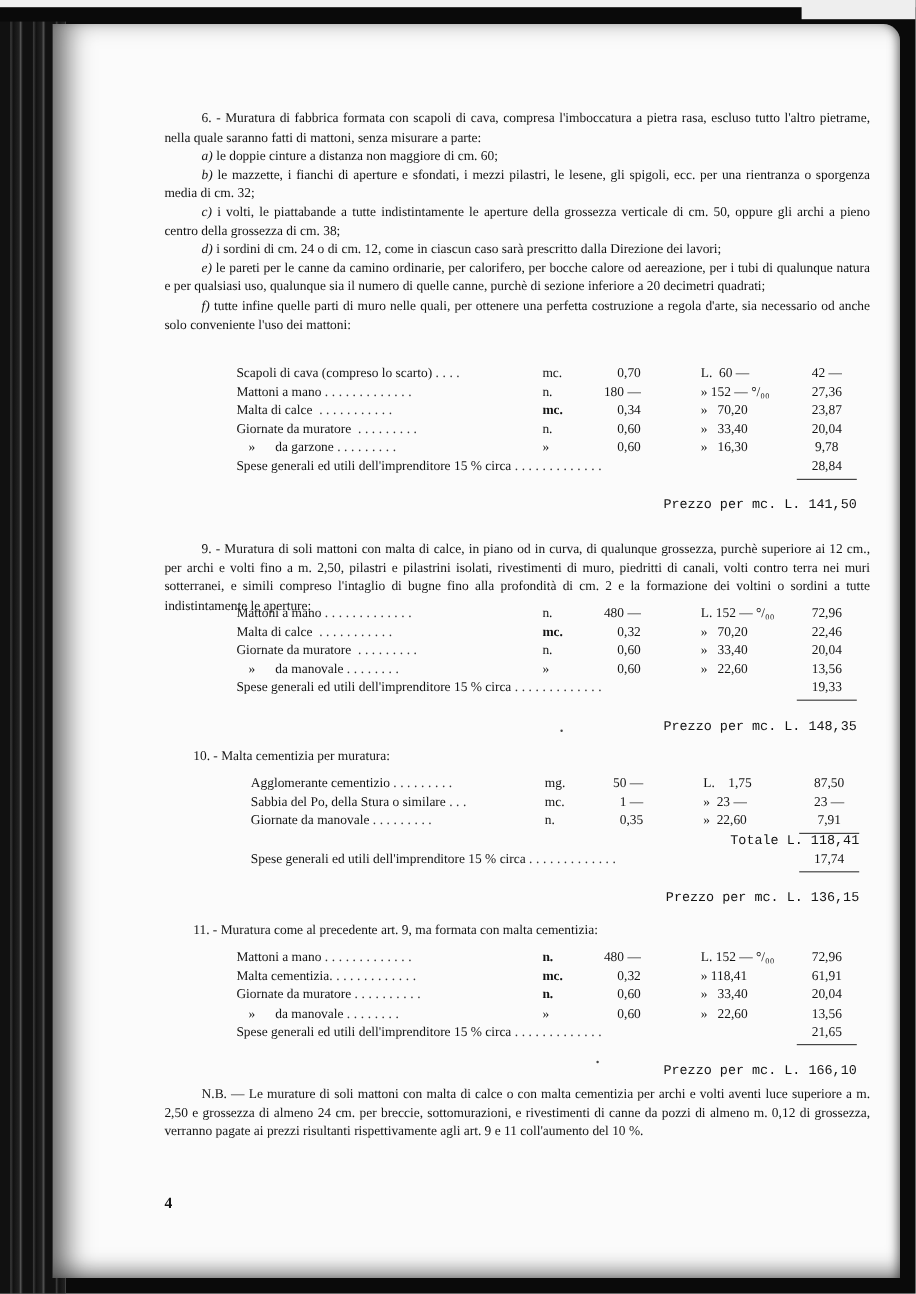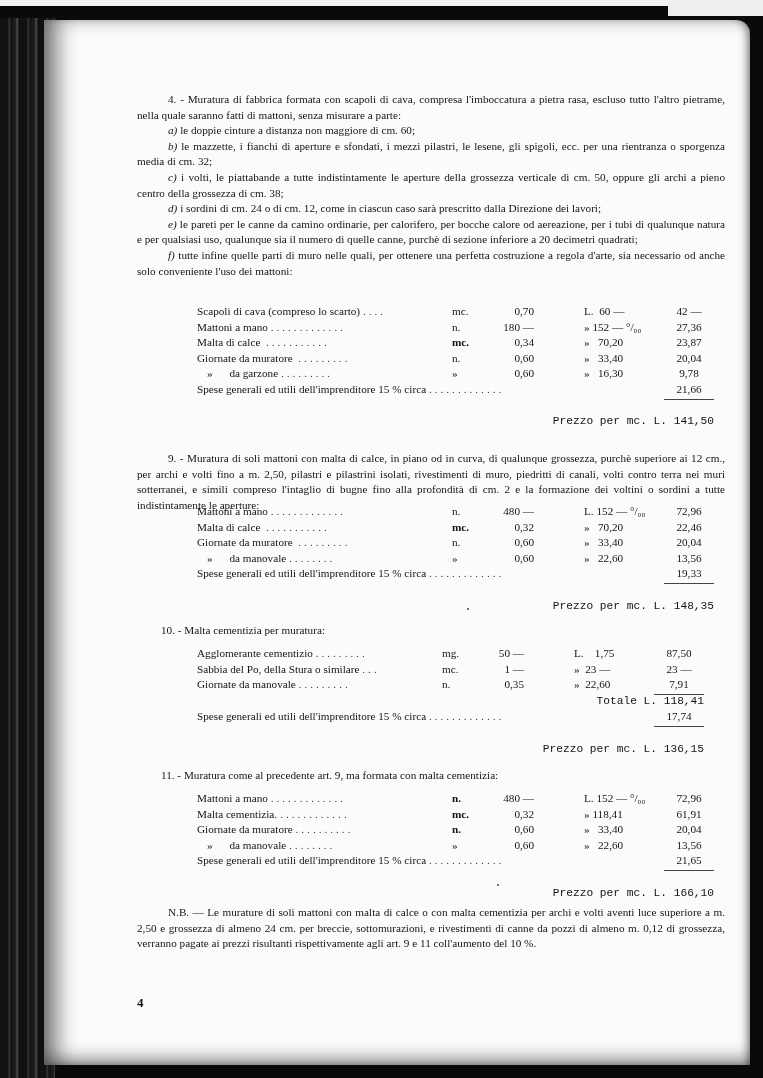--- a/index.html
+++ b/index.html
@@ -33,21 +33,21 @@
 </style>
 </head>
 <body>
 
 <div class="topbar-light"></div>
 <div class="topbar-right"></div>
 <div class="spine"></div>
 <div class="page"></div>
 
 <div class="content">
-  <p class="ind">4. - Muratura di fabbrica formata con scapoli di cava, compresa l'imboccatura a pietra rasa, escluso tutto l'altro pietrame, nella quale saranno fatti di mattoni, senza misurare a parte:</p>
+  <p class="ind">6. - Muratura di fabbrica formata con scapoli di cava, compresa l'imboccatura a pietra rasa, escluso tutto l'altro pietrame, nella quale saranno fatti di mattoni, senza misurare a parte:</p>
   <p class="sub"><i>a)</i> <span>le doppie cinture a distanza non maggiore di cm. 60;</span></p>
   <p class="sub"><i>b)</i> <span>le mazzette, i fianchi di aperture e sfondati, i mezzi pilastri, le lesene, gli spigoli, ecc. per una rientranza o sporgenza media di cm. 32;</span></p>
   <p class="sub"><i>c)</i> <span>i volti, le piattabande a tutte indistintamente le aperture della grossezza verticale di cm. 50, oppure gli archi a pieno centro della grossezza di cm. 38;</span></p>
   <p class="sub"><i>d)</i> <span>i sordini di cm. 24 o di cm. 12, come in ciascun caso sarà prescritto dalla Direzione dei lavori;</span></p>
   <p class="sub"><i>e)</i> <span>le pareti per le canne da camino ordinarie, per calorifero, per bocche calore od aereazione, per i tubi di qualunque natura e per qualsiasi uso, qualunque sia il numero di quelle canne, purchè di sezione inferiore a 20 decimetri quadrati;</span></p>
   <p class="sub"><i>f)</i> <span>tutte infine quelle parti di muro nelle quali, per ottenere una perfetta costruzione a regola d'arte, sia necessario od anche solo conveniente l'uso dei mattoni:</span></p>
 </div>
 
 <table class="cost" style="left:197px; top:305px;">
   <tbody>
@@ -81,21 +81,21 @@
       </tr>
   <tr>
         <td class="c-desc" style="padding-left:10px;"><span style="white-space:pre;">»      da garzone</span> <span class="dots">.........</span></td>
         <td class="c-unit">»</td>
         <td class="c-qty">0,60</td>
         <td class="c-price"><span>»</span>&nbsp;&nbsp; <span>16,30</span></td>
         <td class="c-tot">9,78</td>
       </tr>
   <tr>
         <td colspan="4"><span>Spese generali ed utili dell'imprenditore 15 % circa</span> <span class="dots">.............</span></td>
-        <td class="c-tot">21,66</td>
+        <td class="c-tot">28,84</td>
       </tr>
   <tr>
         <td colspan="4"></td>
         <td class="rule"></td>
       </tr>
   <tr>
         <td colspan="5" class="right">Prezzo per mc. L. 141,50</td>
       </tr>
 </tbody>
   </table>
@@ -142,21 +142,21 @@
         <td class="rule"></td>
       </tr>
   <tr>
         <td colspan="5" class="right">Prezzo per mc. L. 148,35</td>
       </tr>
 </tbody>
   </table>
 <div class="dot-mark" style="left:467px; top:608px;"></div>
 
 <div class="abs bold-intro" style="left:161px; top:624px; font-size:11.2px;">10. - Malta cementizia per muratura:</div>
-<table class="cost" style="left:197px; top:647px;">
+<table class="cost" style="left:209px; top:647px;">
   <tbody>
       <tr>
         <td class="c-desc"><span>Agglomerante cementizio</span> <span class="dots">.........</span></td>
         <td class="c-unit">mg.</td>
         <td class="c-qty">50 —</td>
         <td class="c-price"><span>L.</span>&nbsp;&nbsp;&nbsp; <span>1,75</span></td>
         <td class="c-tot">87,50</td>
       </tr>
   <tr>
         <td class="c-desc"><span>Sabbia del Po, della Stura o similare</span> <span class="dots">...</span></td>

